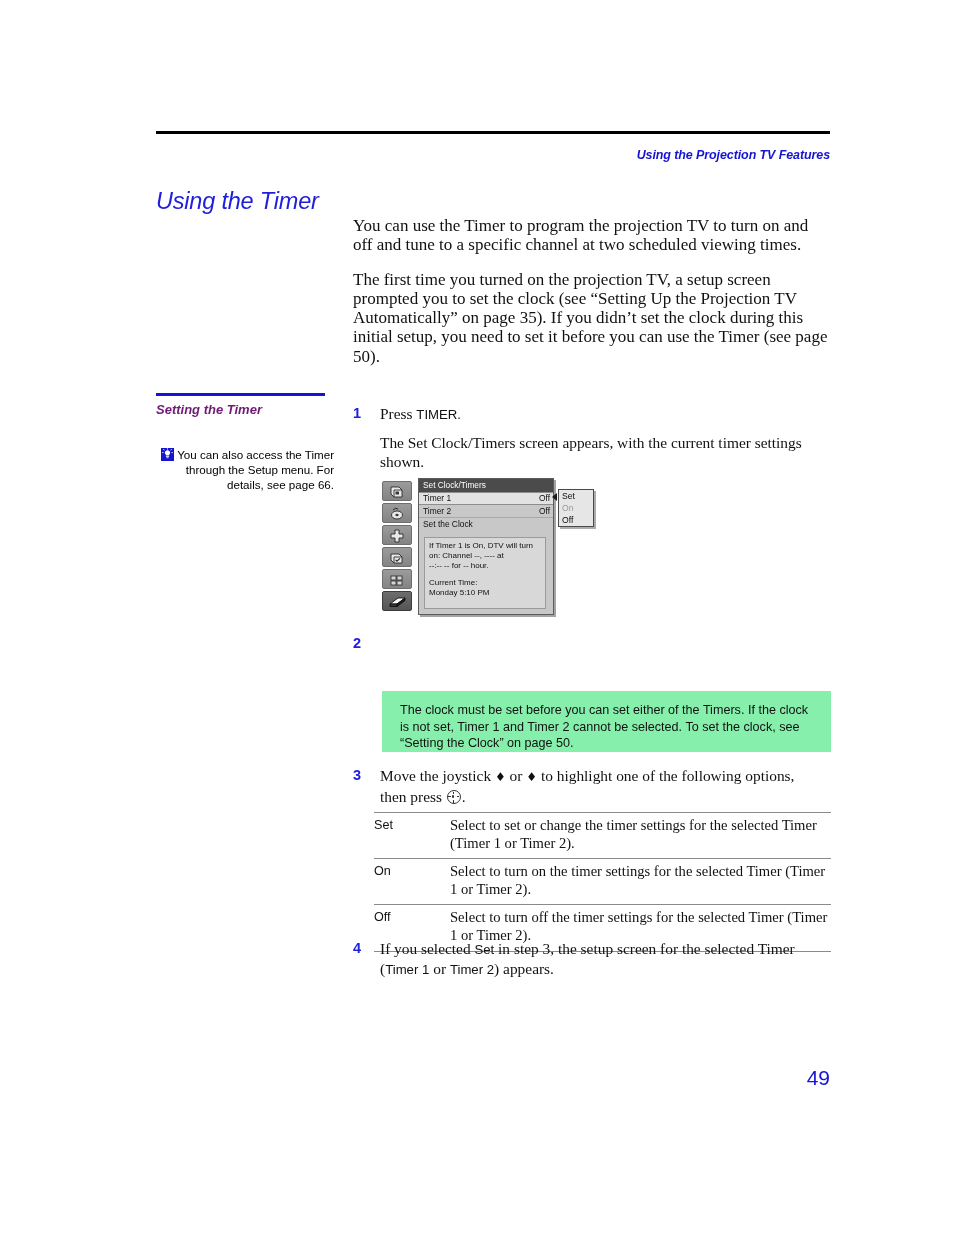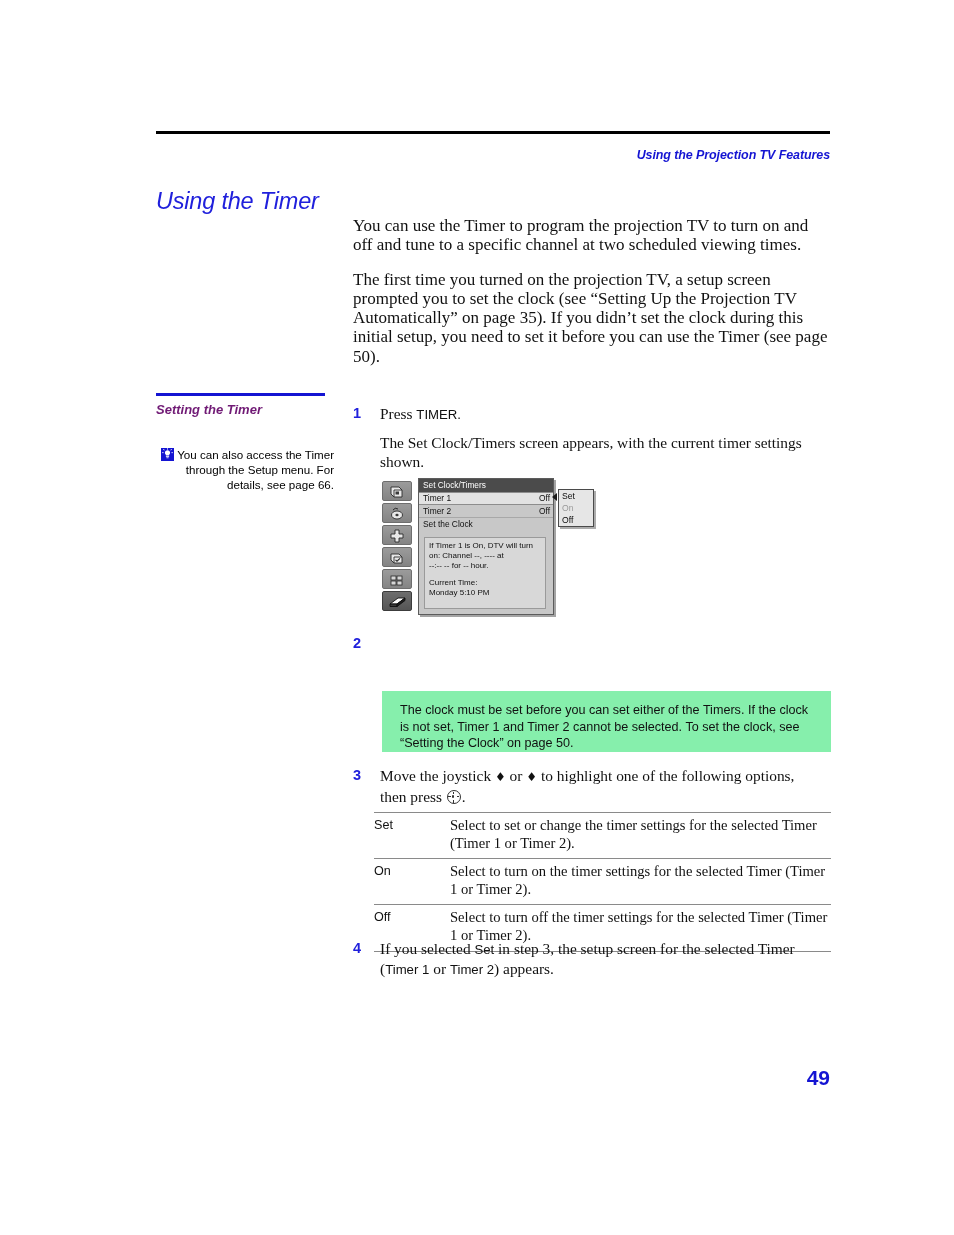--- a/index.html
+++ b/index.html
@@ -326,21 +326,21 @@
     line-height: 17.6px;
     color: #111111;
   }
 
   
   .folio {
     position: absolute;
     right: 140px;
     top: 1066px;
     font-family: "Liberation Sans", sans-serif;
-    font-weight: bold;
+    font-weight: normal;
     font-size: 21px;
     color: #1414d2;
     margin-left: 48px;
   }
 </style>
 </head>
 <body>
 
 <div class="page">
 

